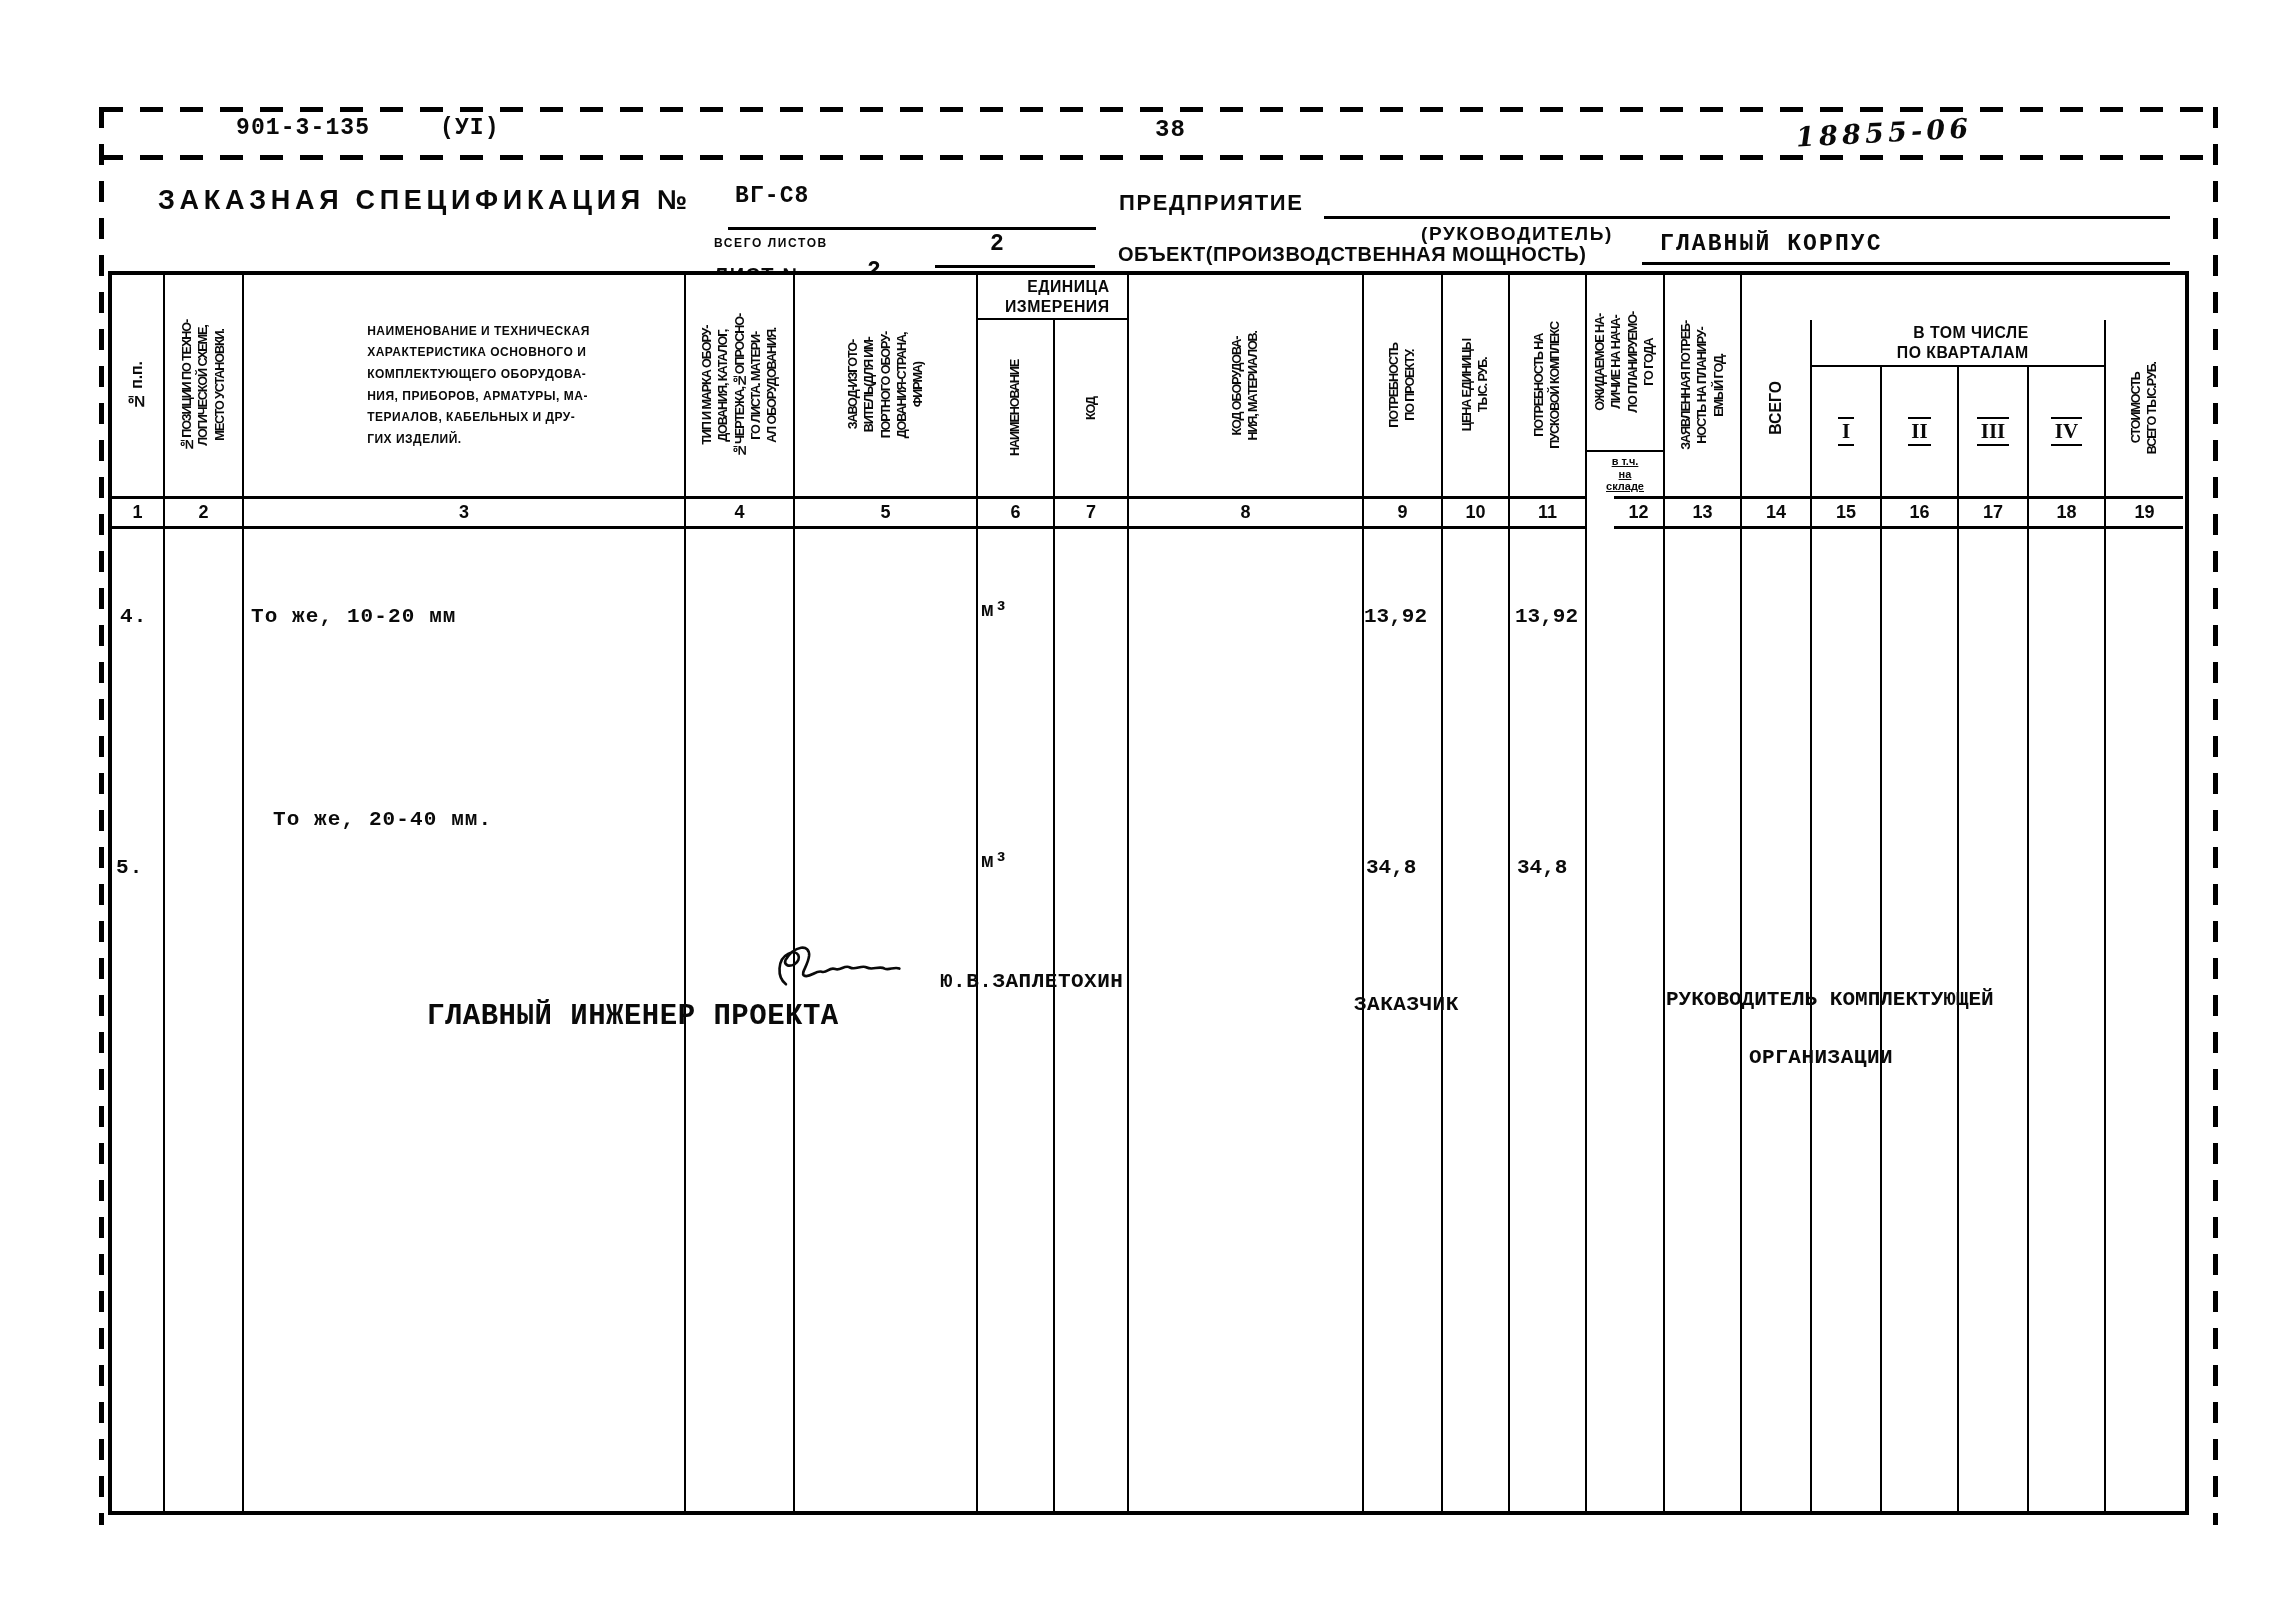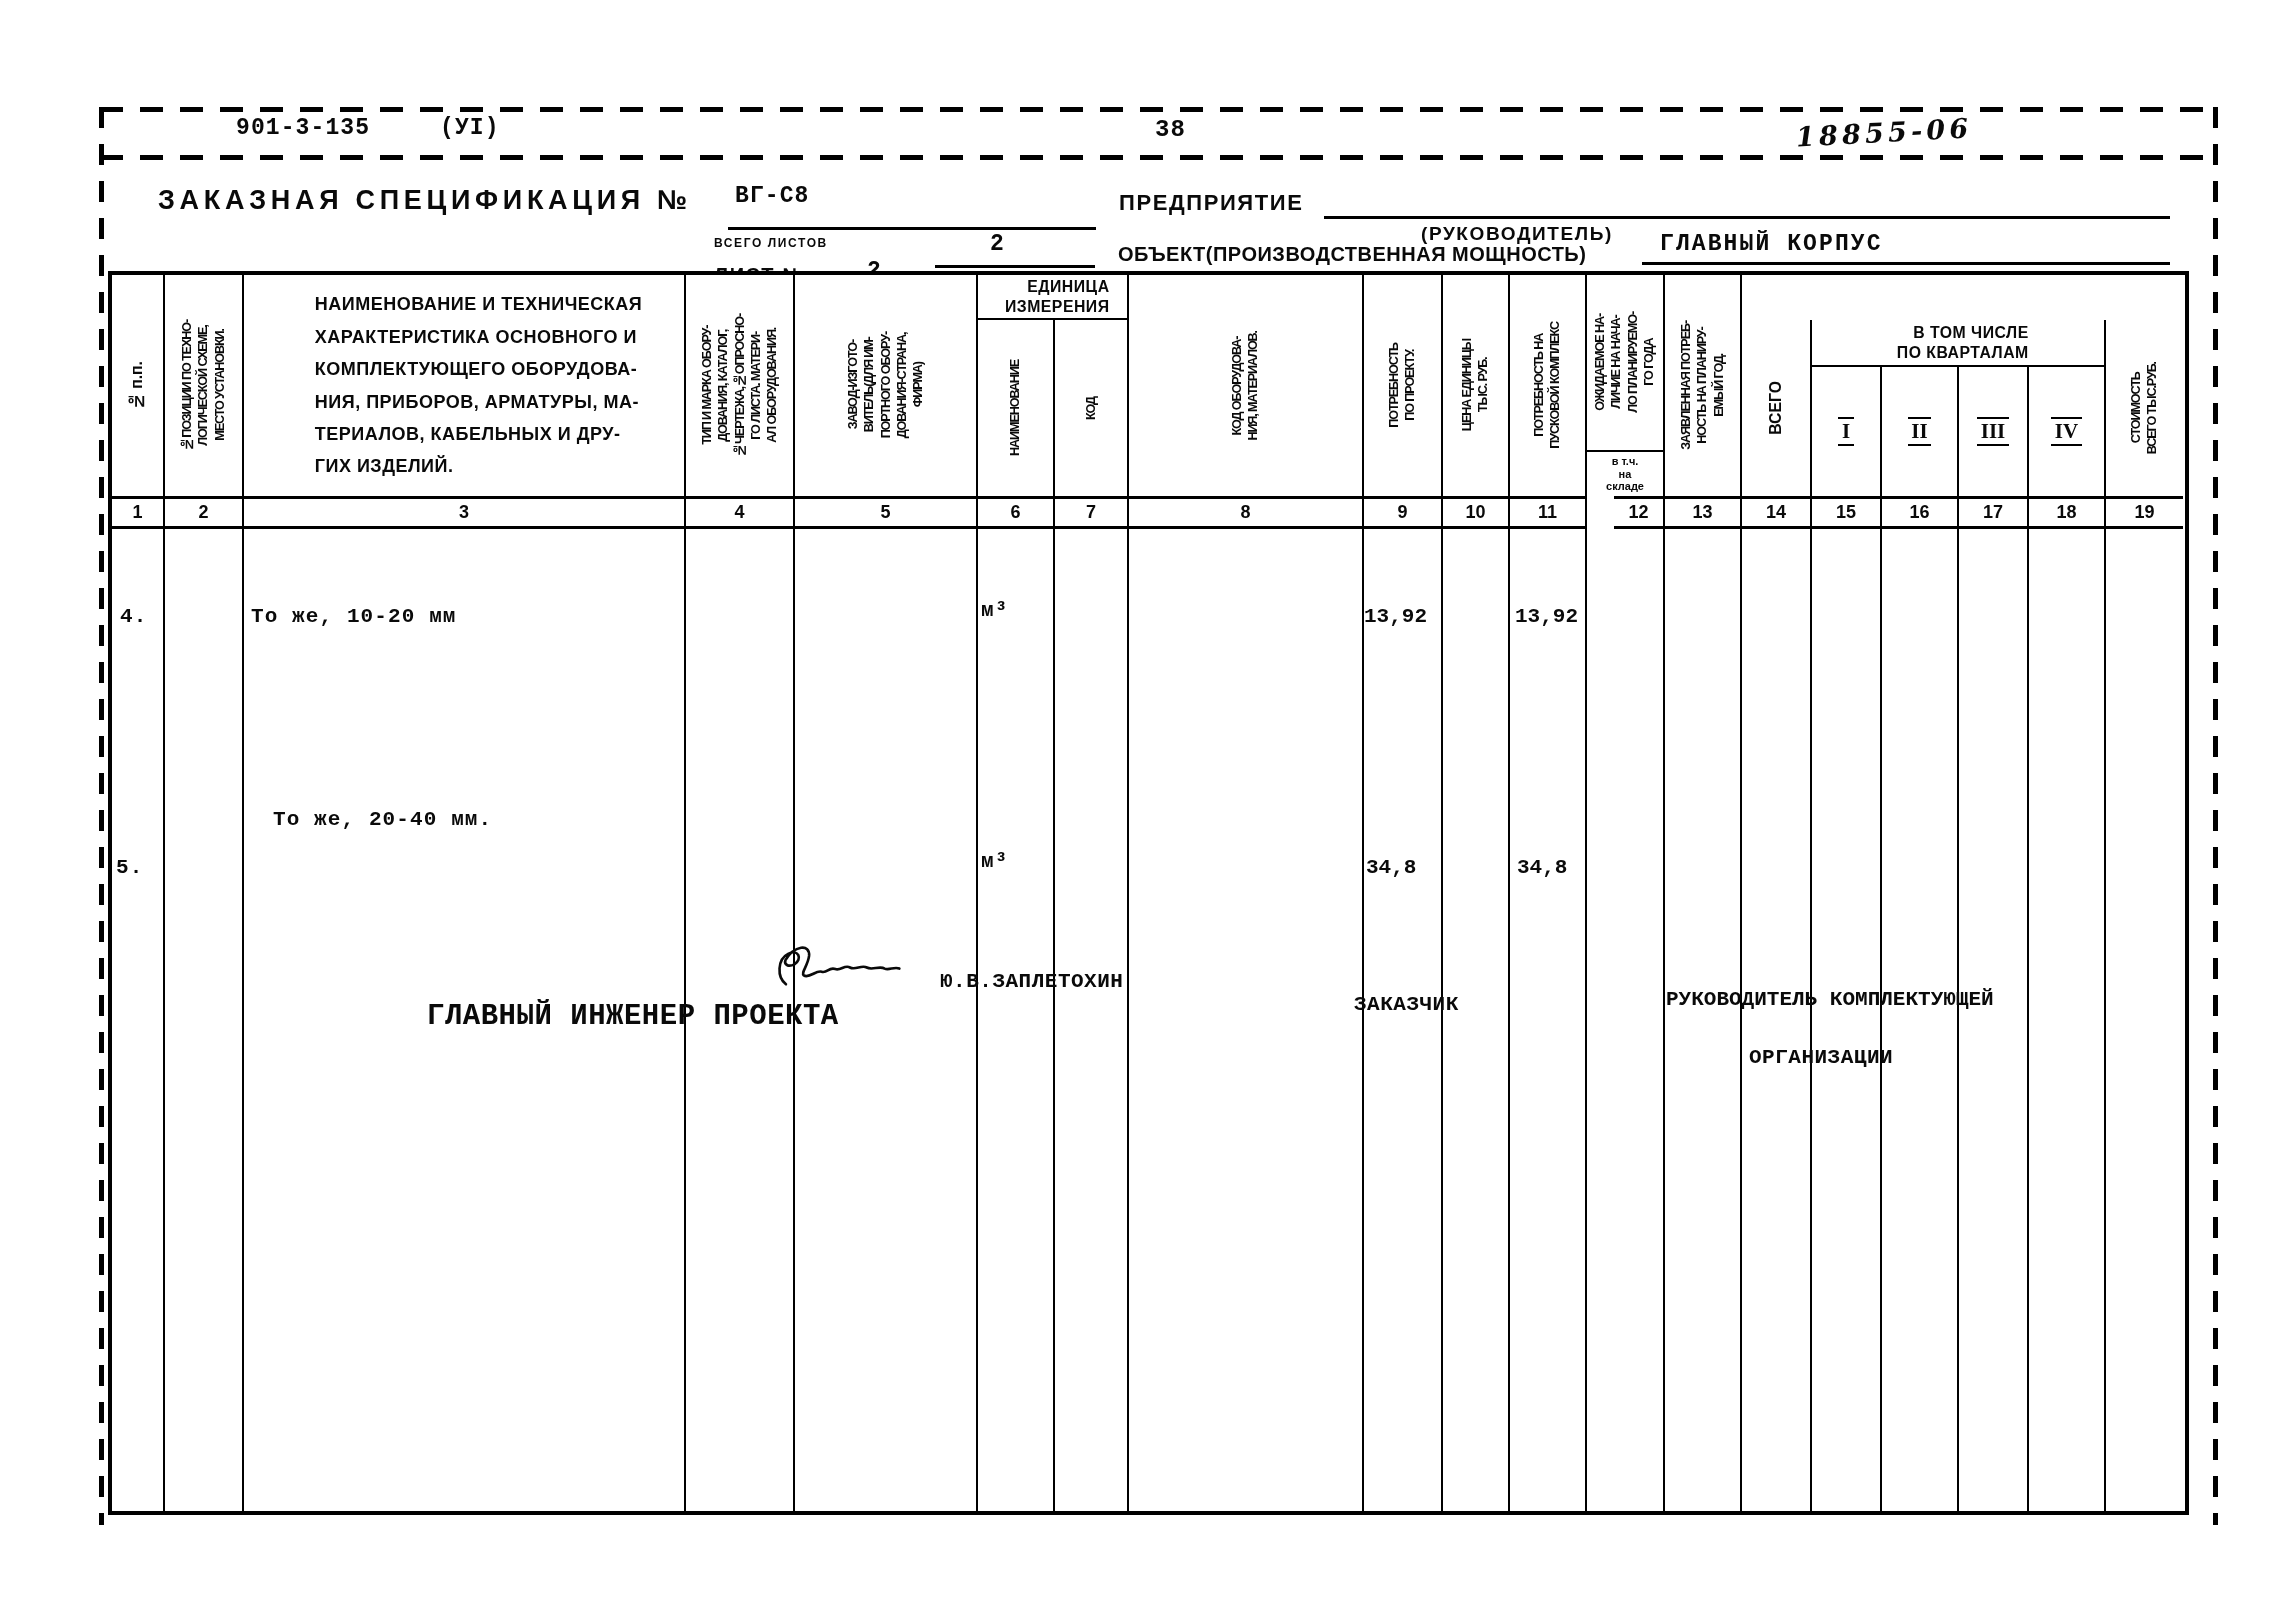--- a/index.html
+++ b/index.html
@@ -44,35 +44,35 @@
   .gb { border-bottom:2.6px solid #000; }
   .vt {
     writing-mode: vertical-rl;
     transform: rotate(180deg);
     white-space: pre-line;
     font-weight:700; font-size:12.6px; line-height:1.3; letter-spacing:-1.1px;
     text-align:center;
   }
   .vt.big { font-size:15.8px; letter-spacing:0; }
   .hwrap { white-space:pre-line; font-weight:700; }
-  .namehdr { font-size:18px; line-height:1.8; text-align:left; padding-left:29px; letter-spacing:0.5px; }
+  .namehdr { font-size:12px; line-height:1.8; text-align:left; padding-left:29px; letter-spacing:0.5px; }
   .grouphdr { font-size:15.8px; line-height:1.25; letter-spacing:0.5px; text-align:right; padding-left:9.5px; }
   .acc { font-size:18px; letter-spacing:1.1px; display:flex; width:100%;
          justify-content:space-between; padding:0 13px 0 21px; font-weight:700; align-items:center;}
   .numrow { border-top:3.7px solid #000; border-bottom:3.7px solid #000;
             font-size:18px; font-weight:700; }
   .bodycell { border-right:2.6px solid #000; }
   .bodycell.last { border-right:none; }
   .roman { font-family:"Liberation Serif", serif; font-weight:700; font-size:21px;
            border-top:2.1px solid #000; border-bottom:2.1px solid #000; padding:0.5px 3.7px; line-height:1.1;}
   .c12wrap { display:flex; flex-direction:column; width:100%; height:100%; }
   .c12main { flex:1; display:flex; align-items:center; justify-content:center; overflow:hidden;}
   .c12sub  { height:46px; border-top:2.6px solid #000; display:flex; align-items:center;
              justify-content:center; font-size:11px; font-weight:700; line-height:1.15;
-             white-space:pre-line; text-align:center; }
+             white-space:pre-line; text-align:center;text-decoration:underline; }
   .sigsvg { position:absolute; }
 </style>
 </head>
 <body>
 
 <div class="page">
 
   <div class="hdash" style="left:100px; top:107px; width:2117px;"></div>
   <div class="hdash" style="left:100px; top:155px; width:2117px;"></div>
   <div class="vdash" style="left:99px; top:107px; height:1418px;"></div>

